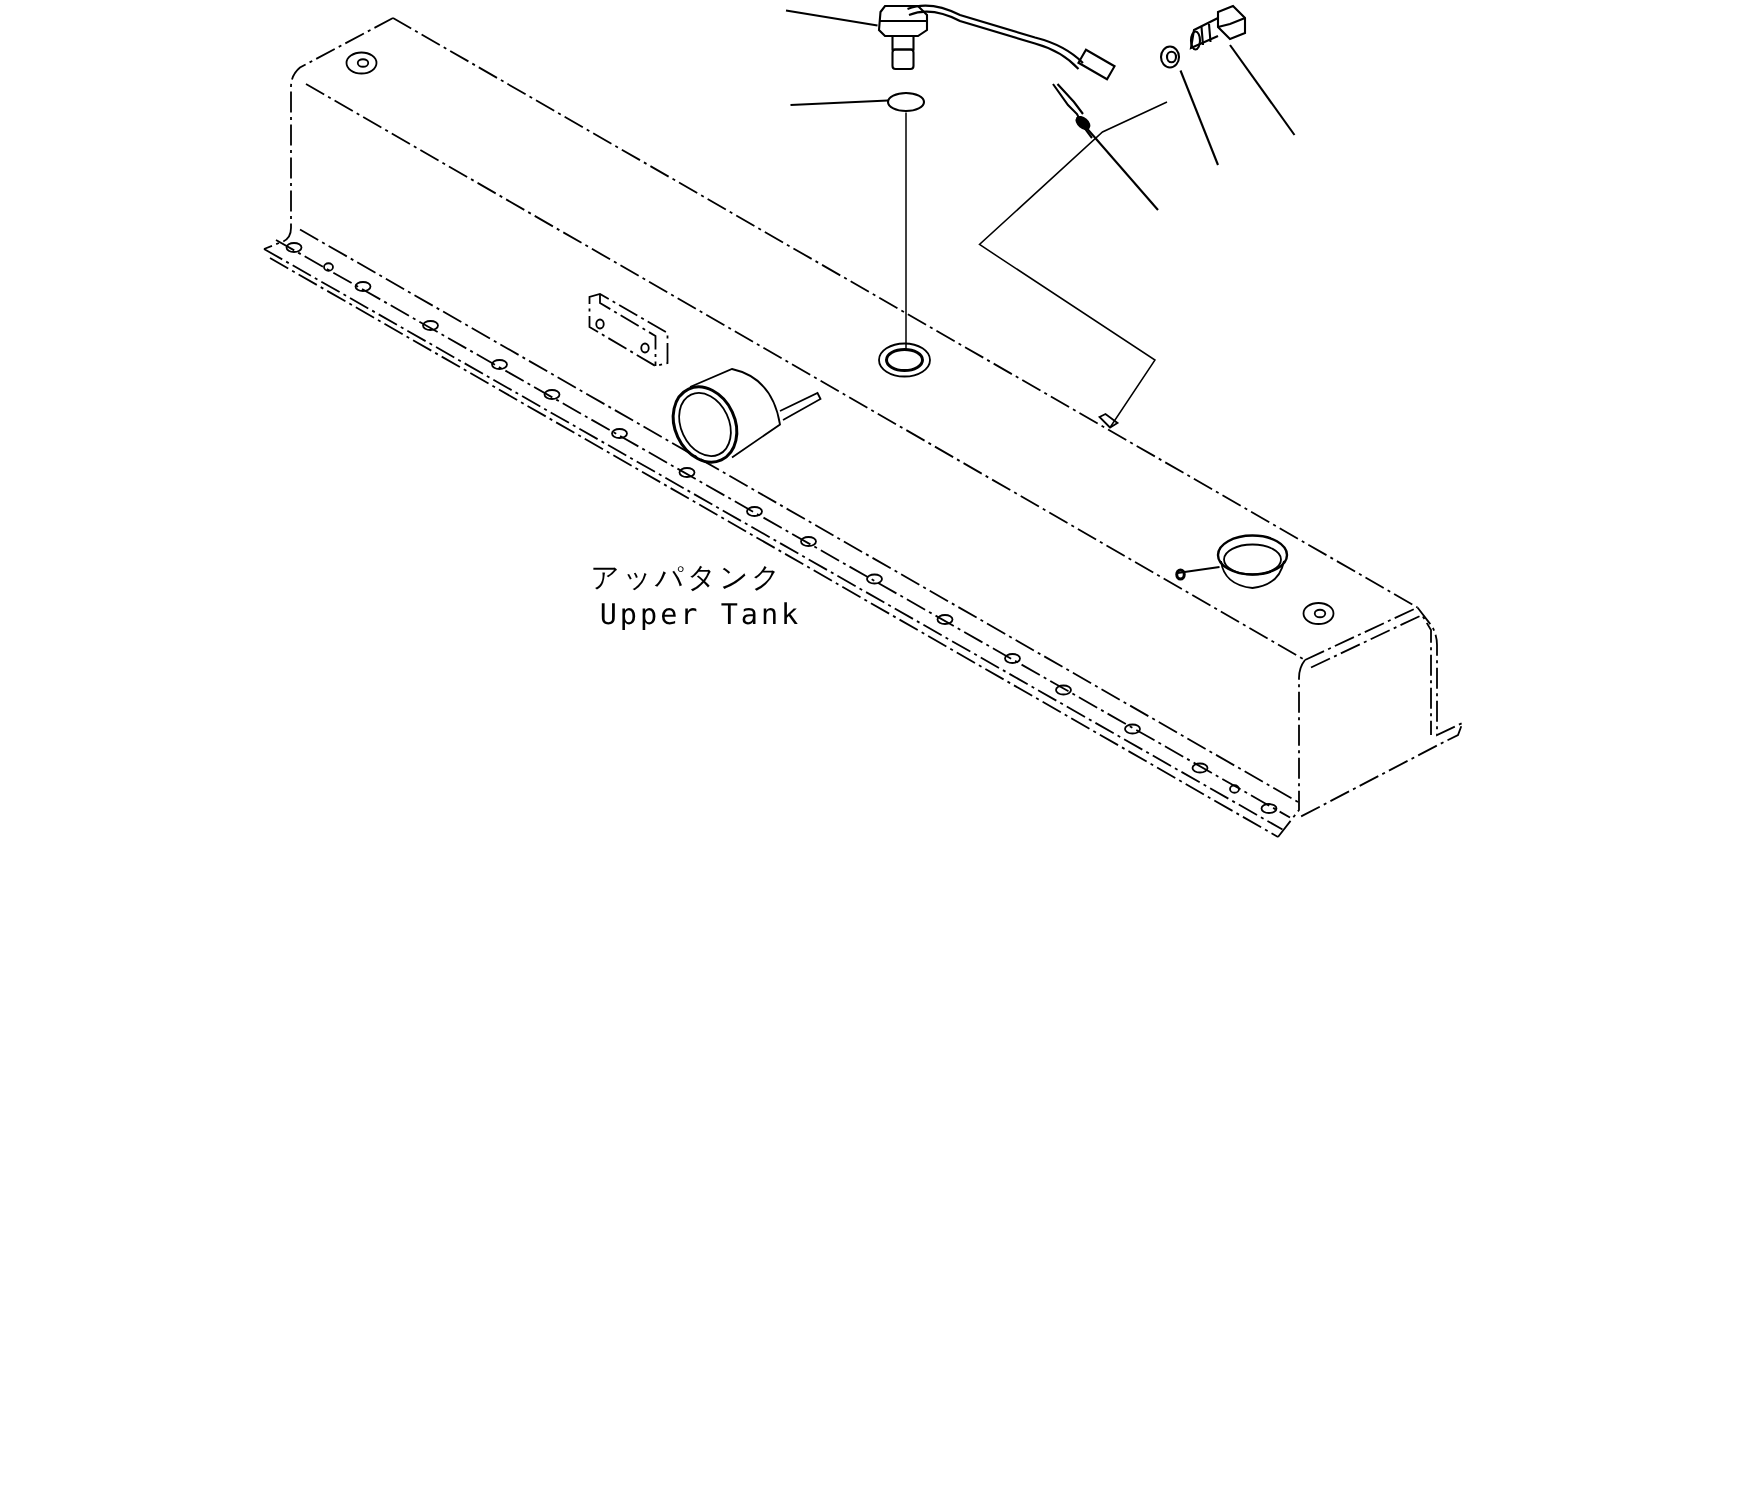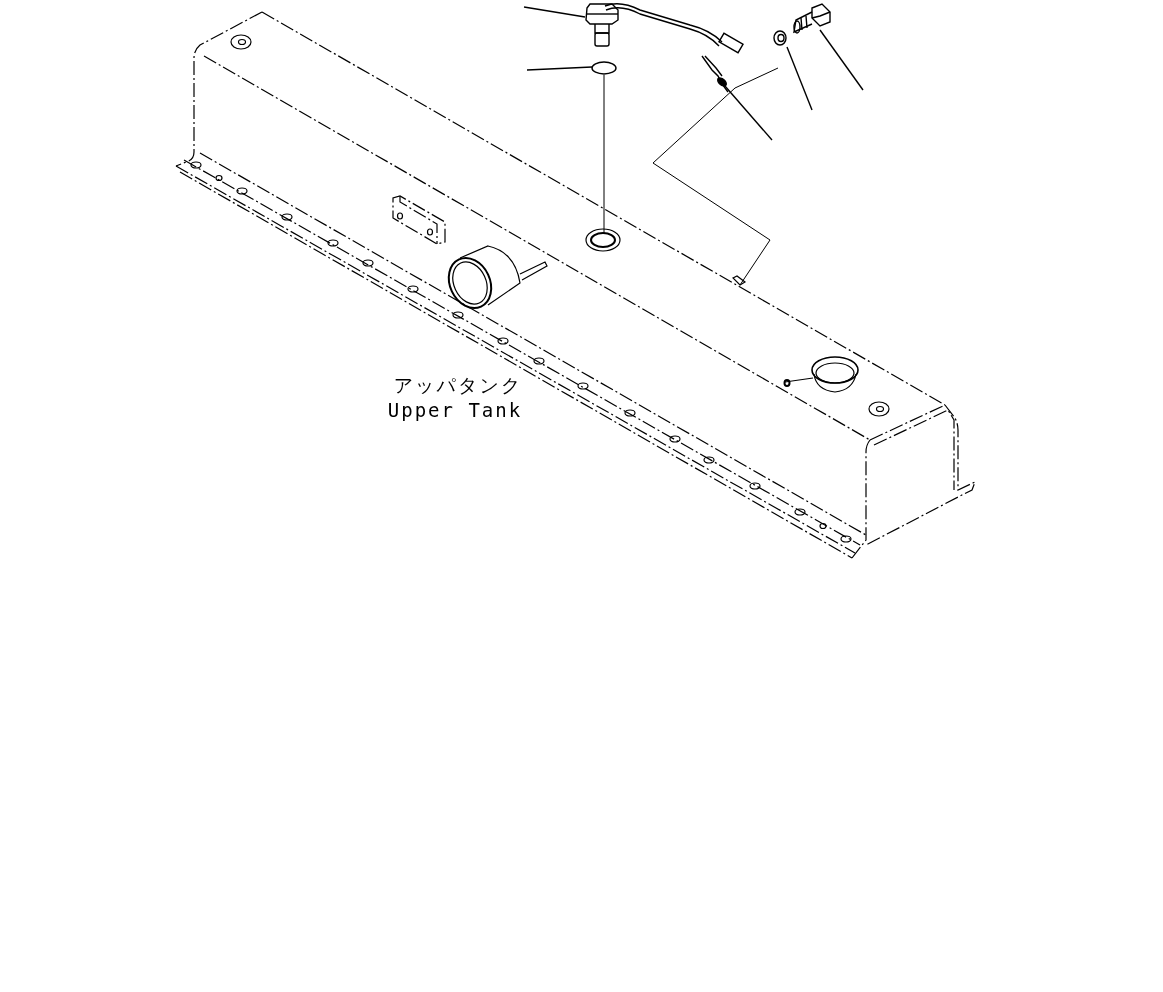--- a/index.html
+++ b/index.html
@@ -1,20 +1,20 @@
 <!DOCTYPE html>
 <html><head>
   <meta charset="utf-8">
   <style>
     html, body { margin: 0; padding: 0; background: #ffffff; }
     body { width: 1163px; height: 992px; position: relative; overflow: hidden; font-family: "DejaVu Sans Mono", monospace; }
     #diagram { position: absolute; left: 0; top: 0; width: 1163px; height: 992px; }
     .label { position: absolute; color: #000; font-family: "DejaVu Sans Mono", "Liberation Mono", monospace; font-size: 19px; line-height: 22px; text-align: center; letter-spacing: 2px; }
     #label-jp { left: 388px; top: 374px; width: 140px; }
-    #label-en { left: 380px; top: 399px; width: 150px; }
+    #label-en { left: 392px; top: 399px; width: 150px; }
     .dash { stroke-dasharray: 14 3 2 3; }
   </style>
 </head>
 <body>
 
 <svg id="diagram" viewBox="0 0 1163 992" xmlns="http://www.w3.org/2000/svg" fill="none" stroke="#000" stroke-width="1.2">
 
   <g>
 
     <path class="dash" d="M262,12 L945,405"></path>

